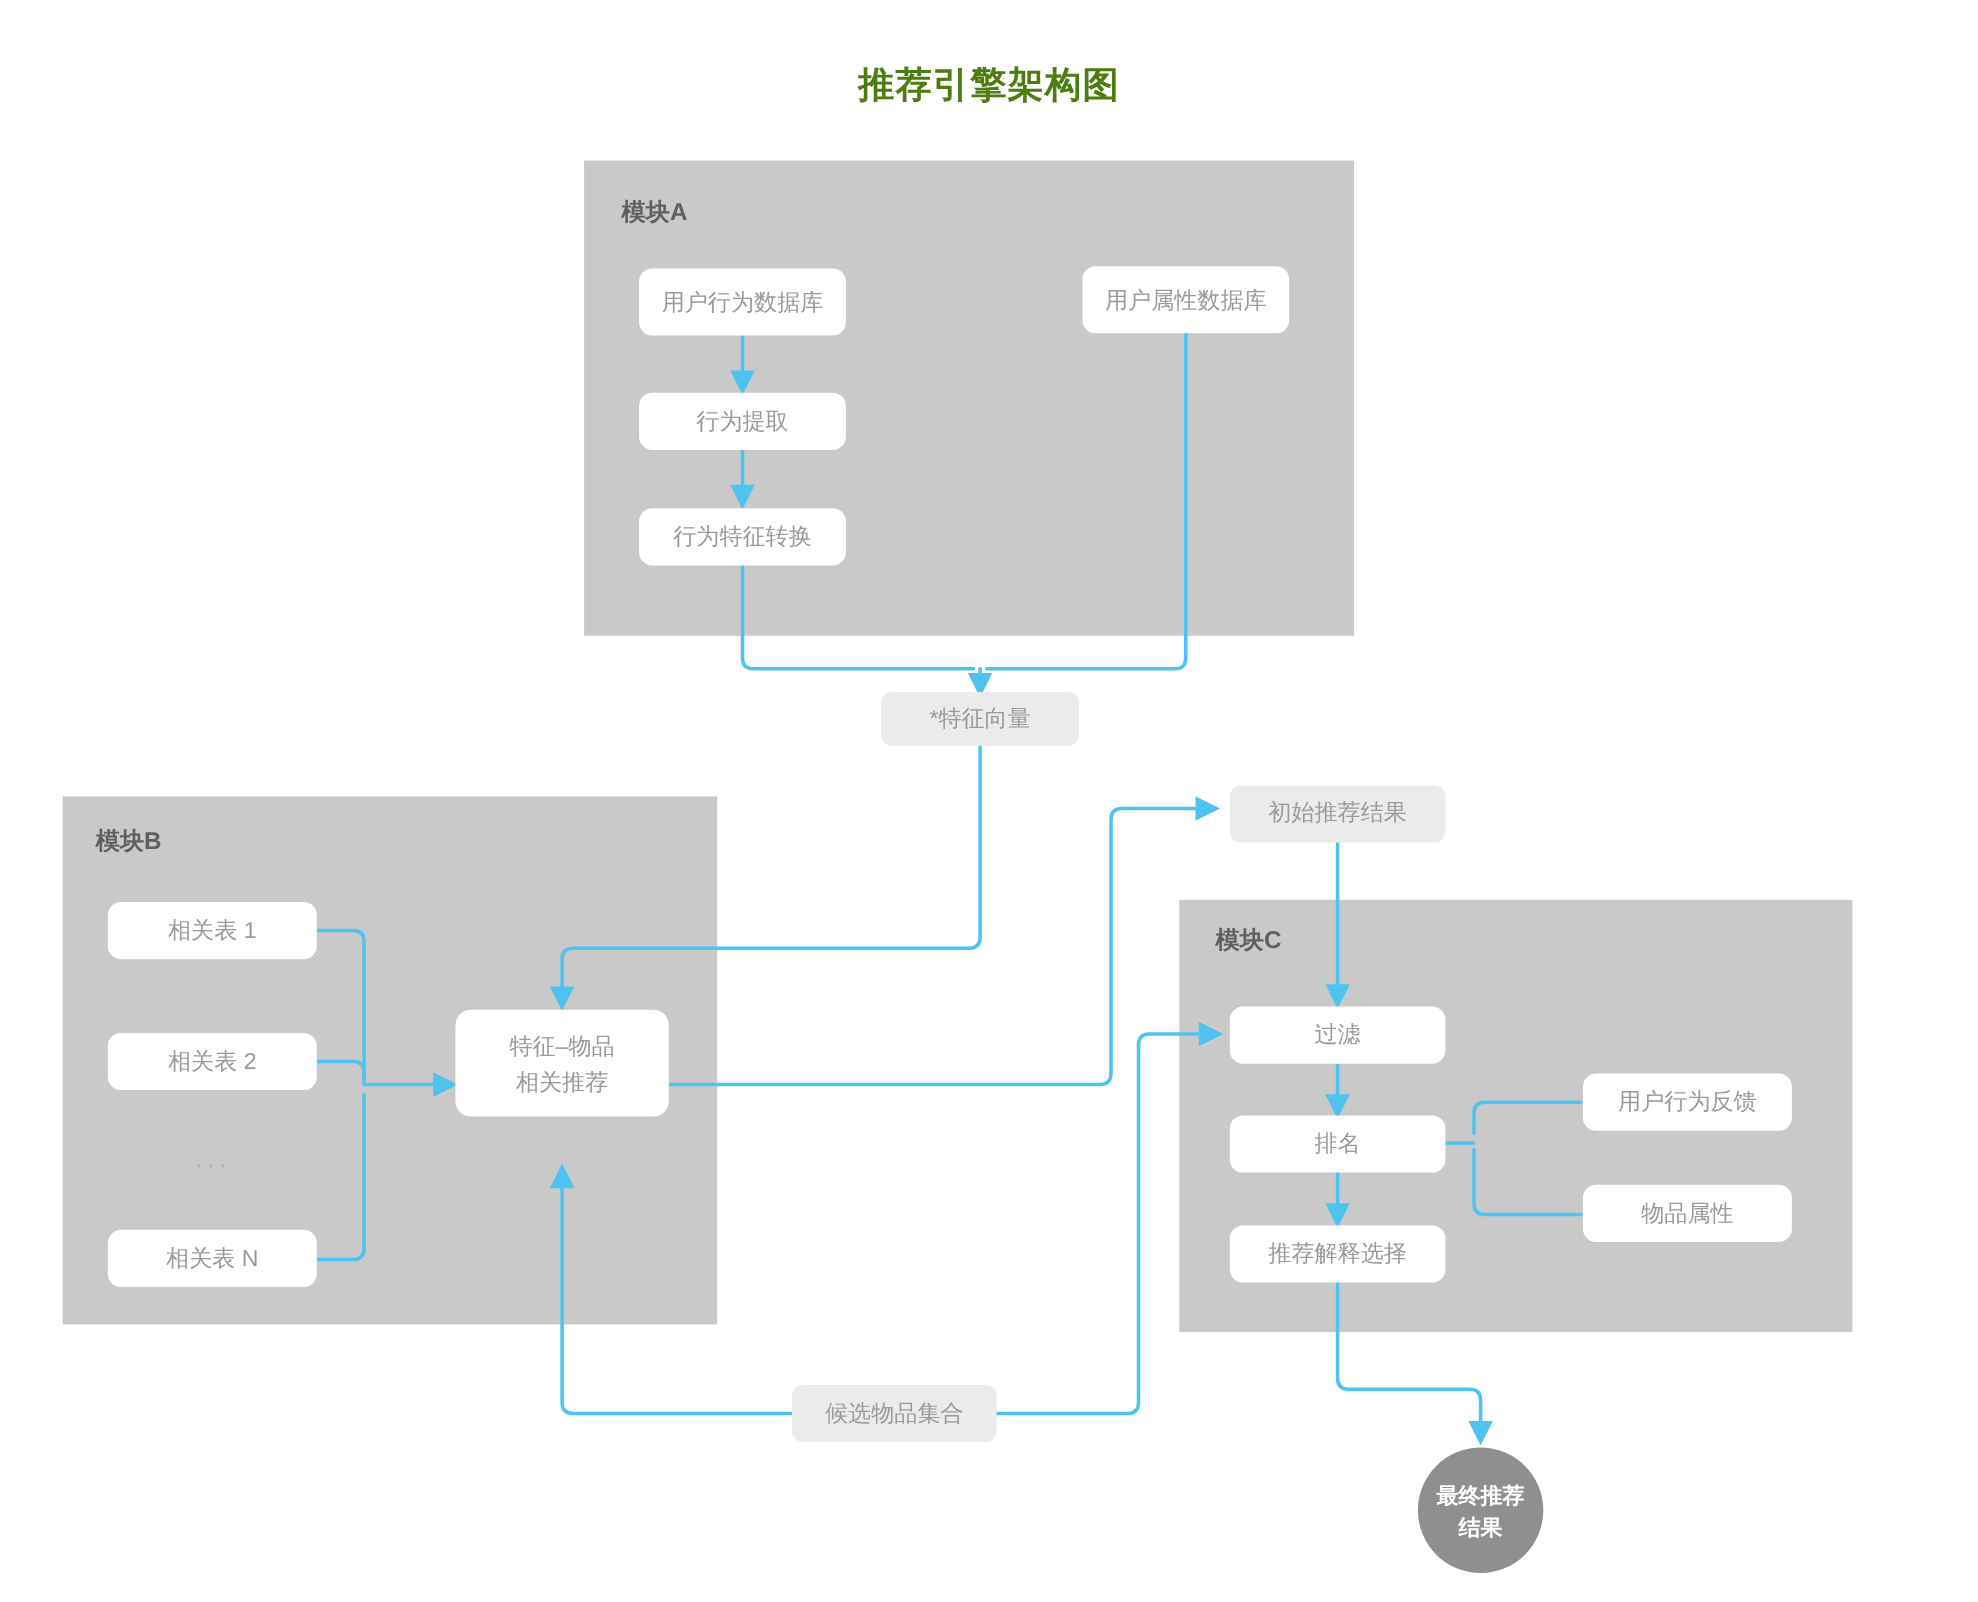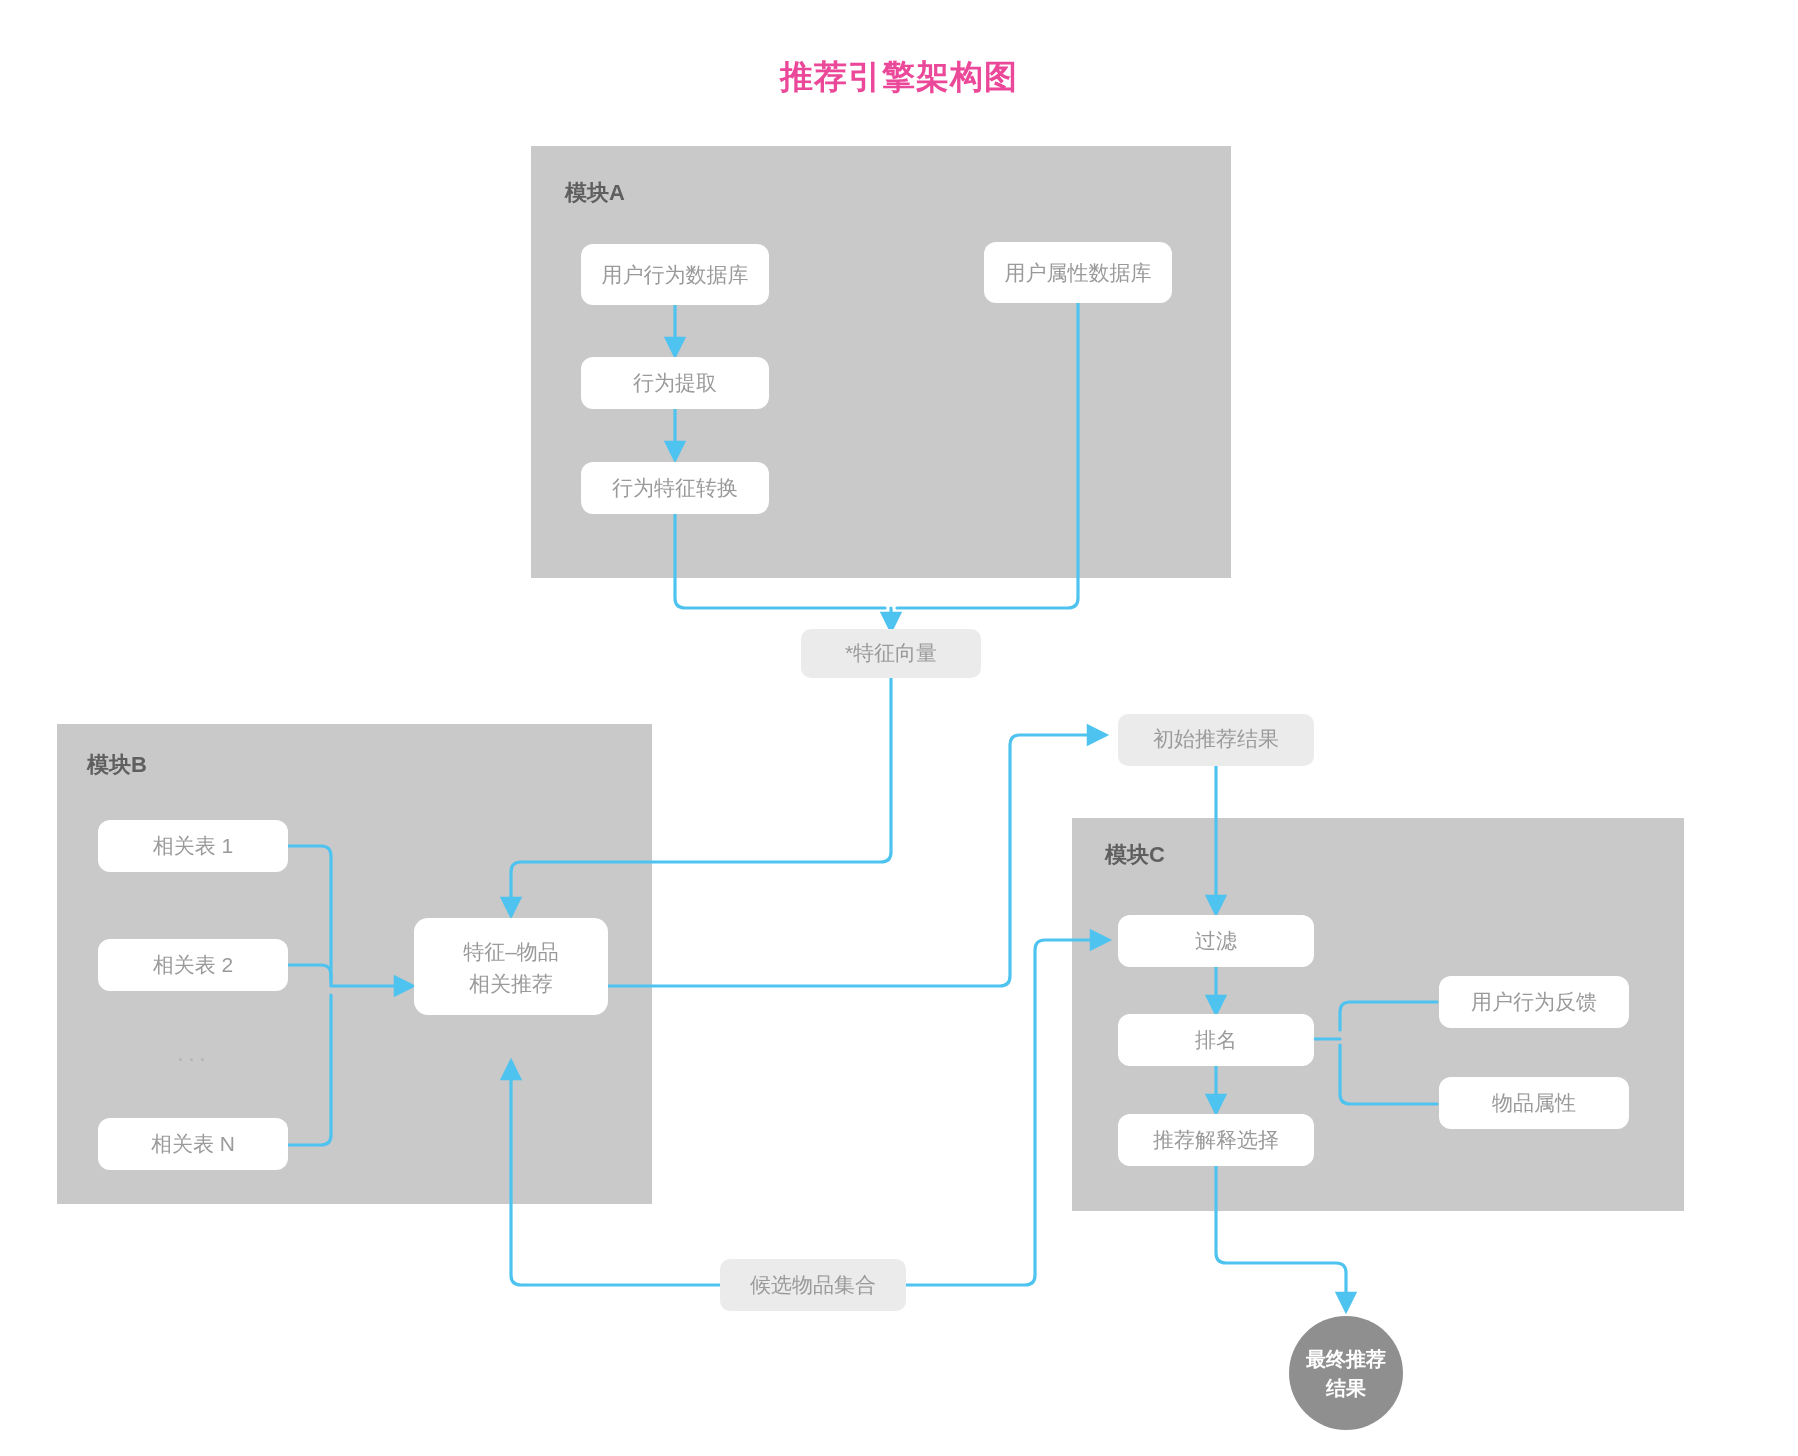--- a/index.html
+++ b/index.html
@@ -20,21 +20,21 @@
     height: 1456px;
   }
   #diagram-title {
     position: absolute;
     left: 0;
     top: 55px;
     width: 1798px;
     text-align: center;
     font-size: 33px;
     font-weight: bold;
-    color: #ec4899;
+    color: #4d7c0f;
     letter-spacing: 1px;
   }
   svg#flow {
     position: absolute;
     left: 0;
     top: 0;
     width: 1798px;
     height: 1456px;
   }
   .module-rect { fill: #c9c9c9; }

